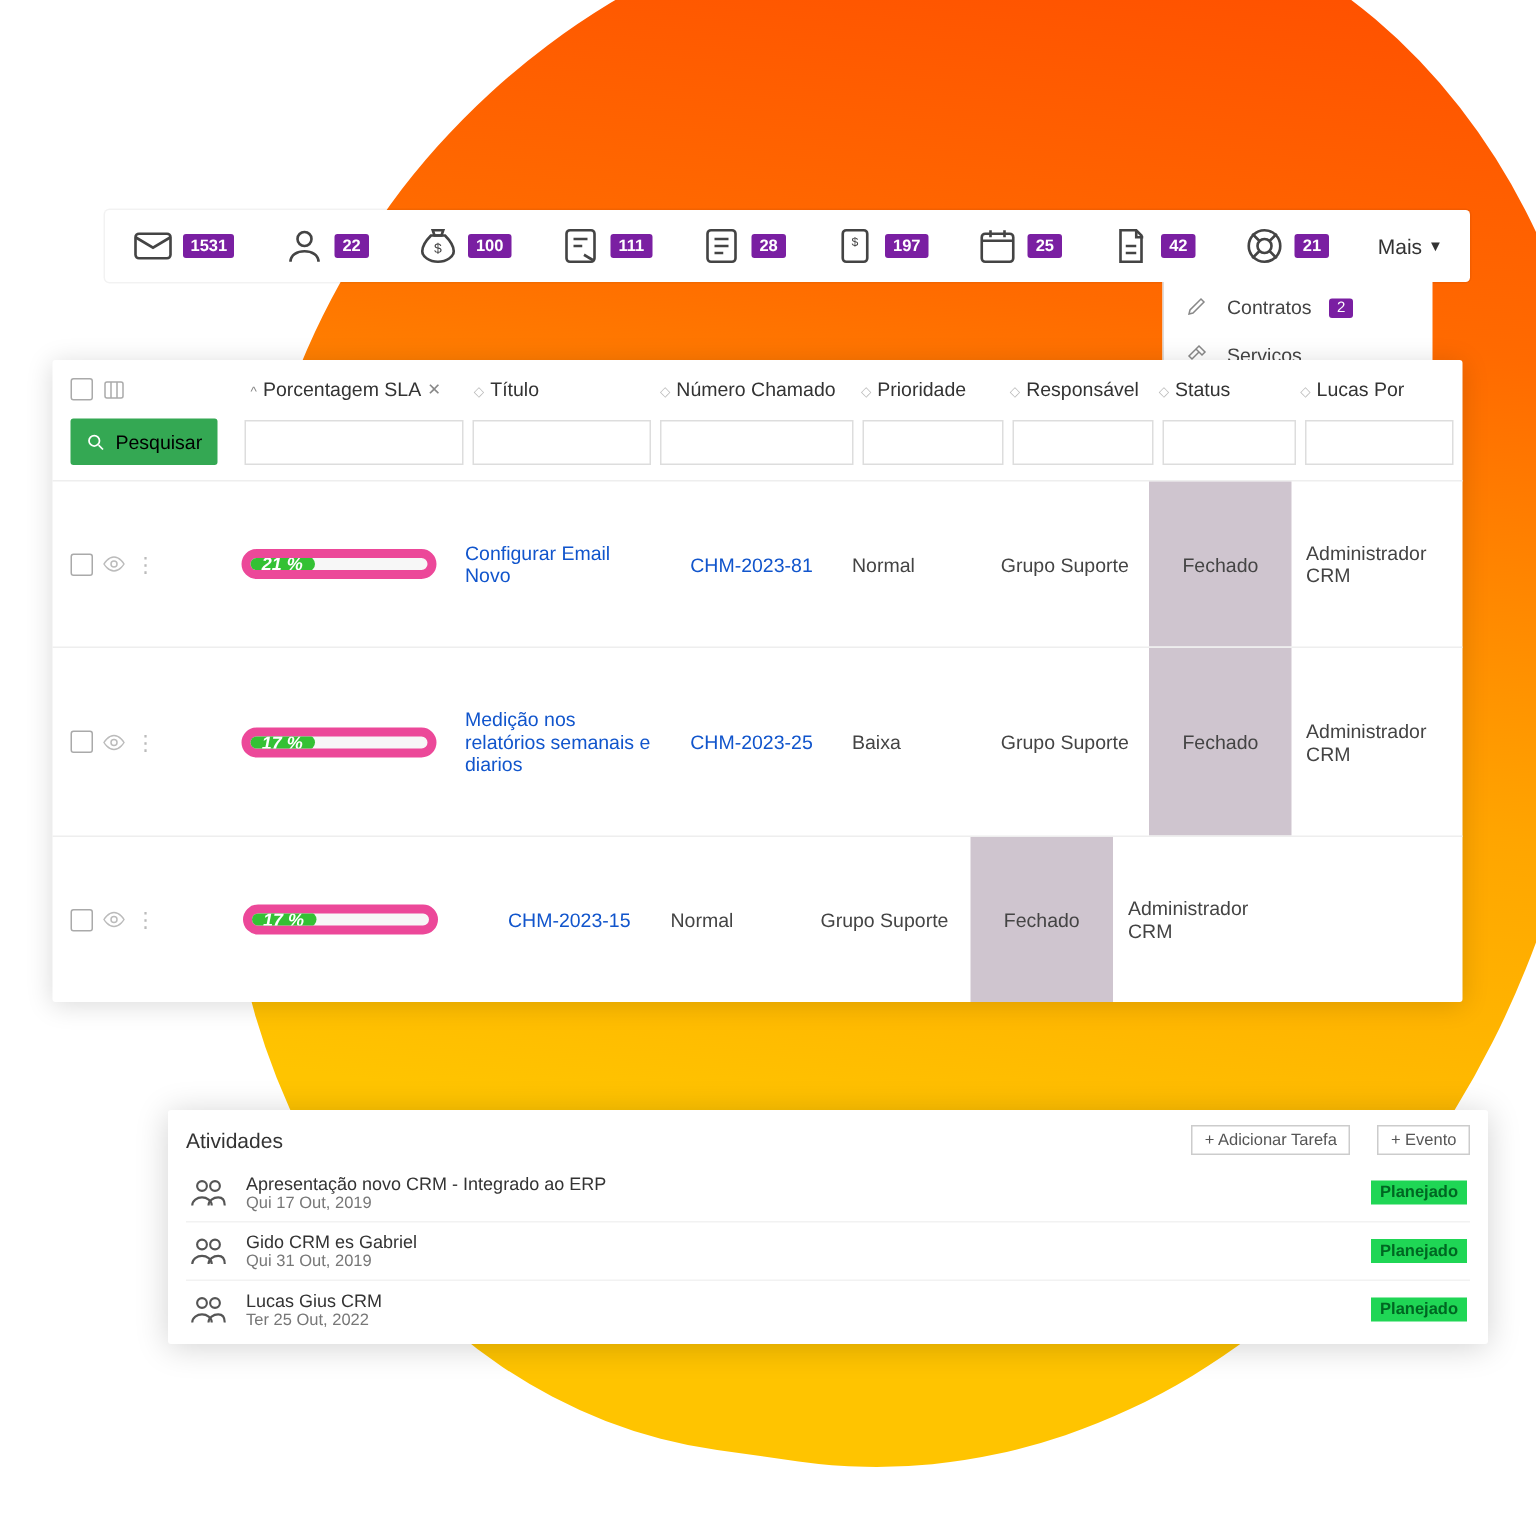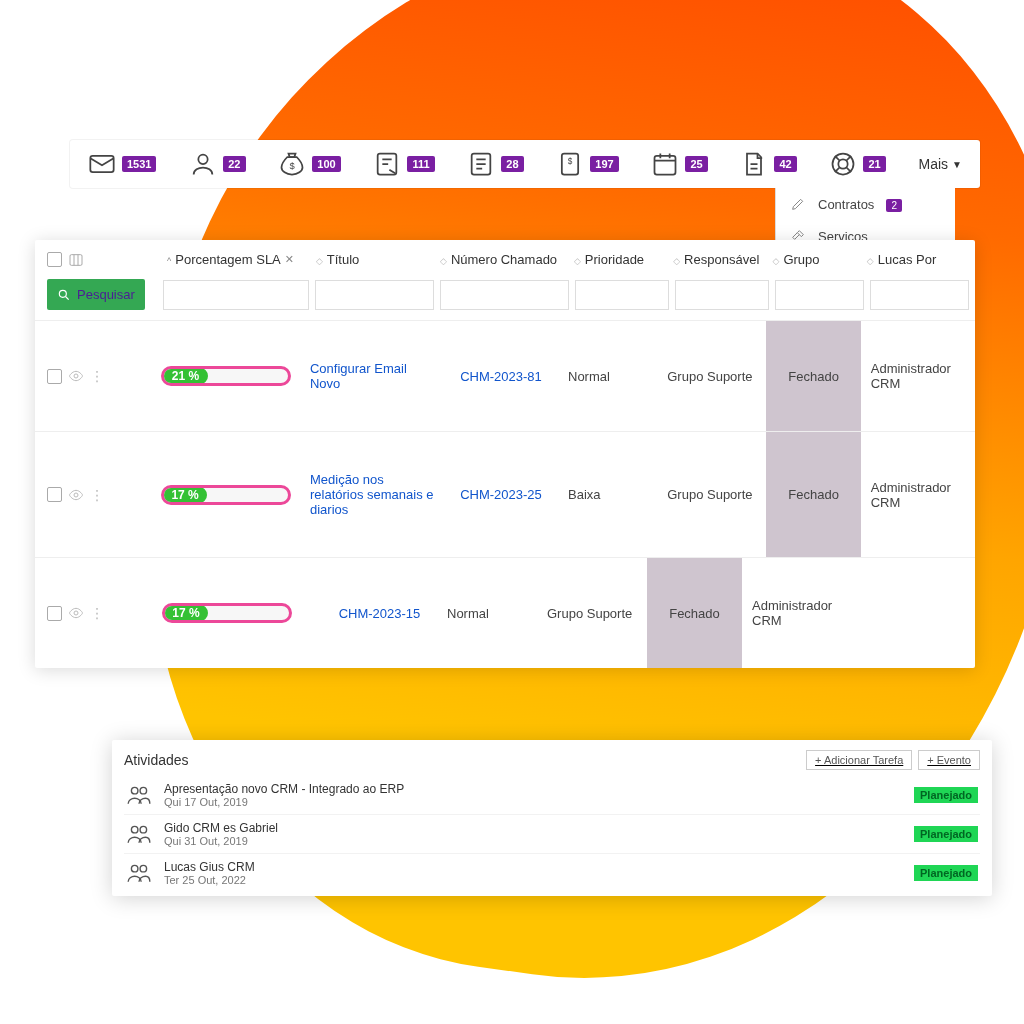--- a/index.html
+++ b/index.html
@@ -113,21 +113,21 @@
   .close-x { color:#888; font-size:11px; cursor:pointer; }
   .diamond::before { content:"◇"; font-size: 9px; color:#bbb; }
 
   .filter-row {
     display: flex; align-items: center;
     padding: 4px 10px 10px 12px;
   }
   .search-btn {
     width: 115px; margin-right: 12px;
     background: #34a853;
-    color: #4c1d95; border: none;
+    color: #000000; border: none;
     padding: 8px 10px; font-size: 13px;
     border-radius: 2px;
     display: flex; align-items: center; justify-content: center; gap: 6px;
     cursor: pointer;
   }
   .search-btn svg { width: 14px; height: 14px; stroke:#fff; fill:none; }
   .filter-input {
     height: 30px;
     border: 1px solid #ddd;
     margin-left: 6px;
@@ -143,24 +143,25 @@
     position: relative;
   }
   .row-icons { display:flex; gap:6px; align-items:center; width:115px; }
   .row-icons svg { width:16px; height:16px; stroke:#bbb; }
   .kebab { font-size: 14px; color:#bbb; }
 
   .sla-wrap { width: 150px; }
   .sla-bar {
     position: relative;
     width: 130px; height: 20px;
-    border: 3px solid #ec4899;
+    border: 6px solid #ec4899;
     border-radius: 10px;
     overflow: hidden;
     background: #f7f7f7;
+    font-style: italic;
   }
   .sla-fill {
     position: absolute; top:-1px; left:-1px; bottom:-1px;
     background: #34c134;
     border-radius: 10px;
     display:flex; align-items:center; justify-content:center;
     color:#fff; font-size:12px; font-weight:bold;
     padding: 0 4px;
     min-width: 44px;
   }
@@ -183,21 +184,21 @@
     z-index: 4;
     box-shadow: 0 2px 22px rgba(0,0,0,.18);
     border-radius: 2px;
     padding: 10px 12px 4px 12px;
   }
   .act-head {
     display:flex; align-items:center; justify-content:space-between;
     margin-bottom: 6px;
   }
   .act-title { font-size:14px; color:#333; }
-  .act-btns { display:flex; gap:6px;text-decoration:underline; }
+  .act-btns { display:flex; gap:18px; }
   .act-btn {
     border:1px solid #ccc;
     background:#fff;
     font-size:11px; color:#555;
     padding:3px 8px; cursor:pointer;
   }
   .act-row {
     display:flex; align-items:center; gap:12px;
     padding:6px 2px; border-top:1px solid #f2f2f2;
   }
@@ -343,21 +344,21 @@
     <div class="col-head col-prio">
         <span class="diamond"></span>
         <span>Prioridade</span>
       </div>
     <div class="col-head col-resp">
         <span class="diamond"></span>
         <span>Responsável</span>
       </div>
     <div class="col-head col-stat">
         <span class="diamond"></span>
-        <span>Grupo</span>
+        <span>Status</span>
       </div>
     <div class="col-head col-crea">
         <span class="diamond"></span>
         <span>Lucas Por</span>
       </div>
   </div>
 
   <div class="filter-row">
     <button class="search-btn">
       <svg viewBox="0 0 24 24" stroke-width="2">

